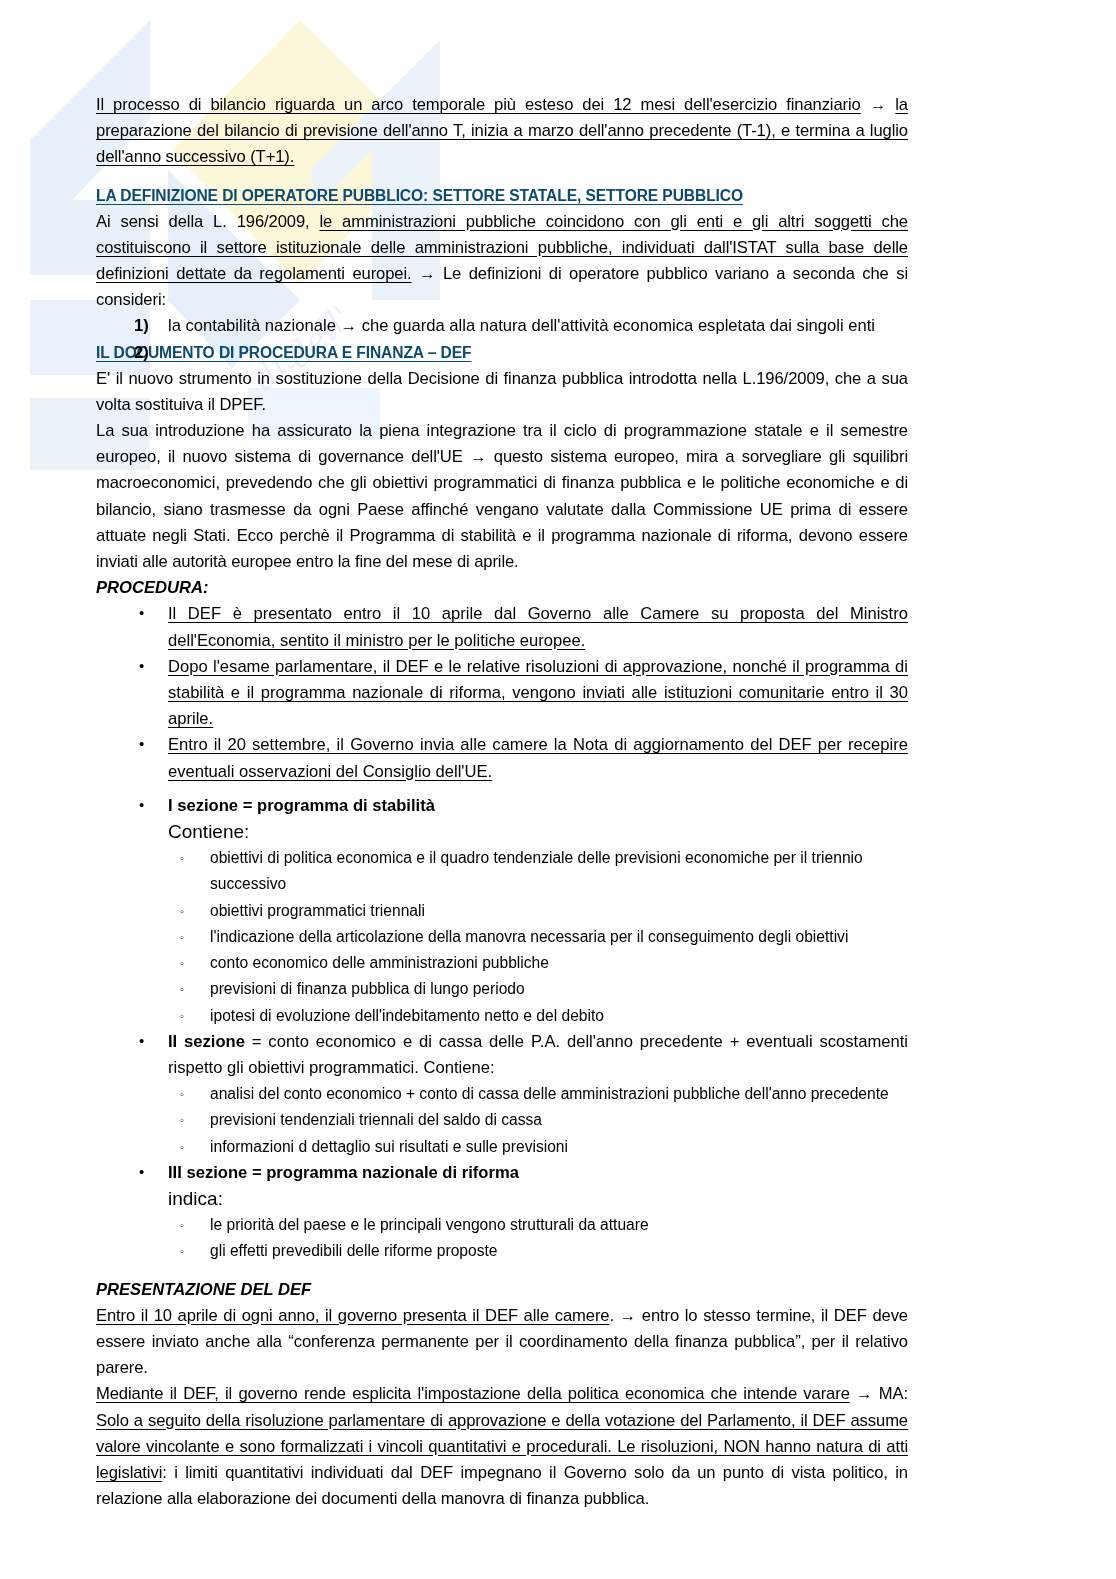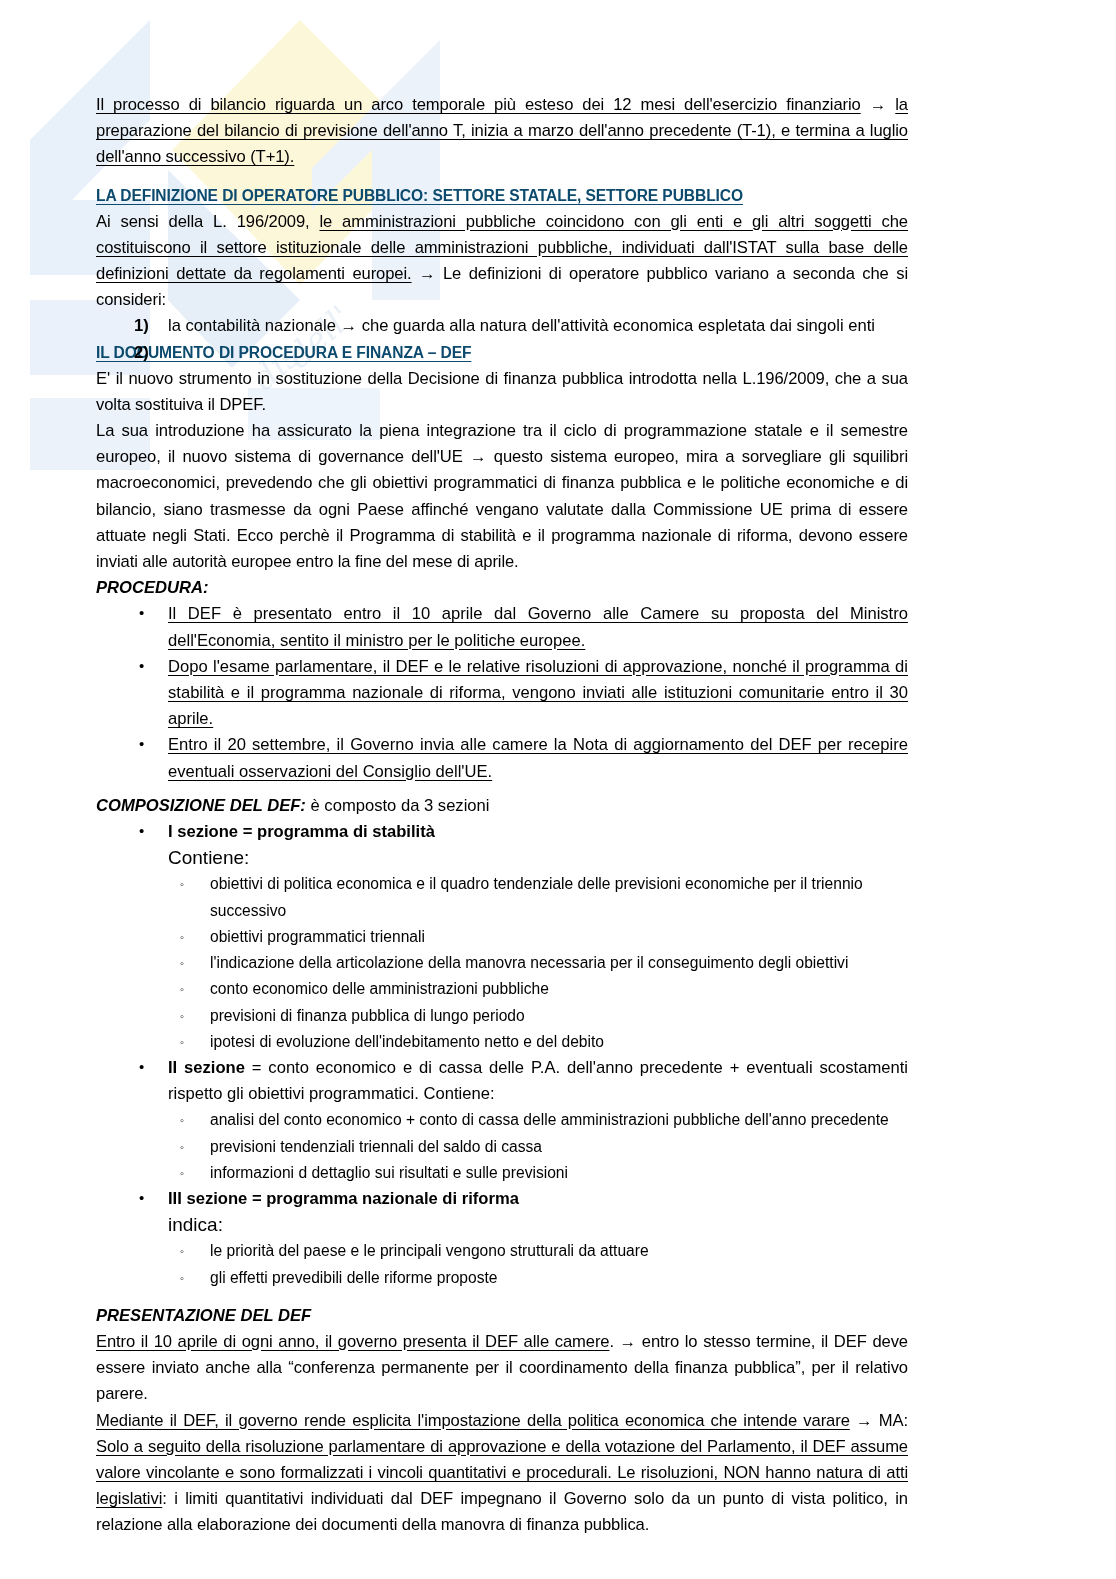--- a/index.html
+++ b/index.html
@@ -205,21 +205,20 @@
       <span class="u">Dopo l'esame parlamentare, il DEF e le relative risoluzioni di approvazione, nonché il programma di stabilità e il programma nazionale di riforma, vengono inviati alle istituzioni comunitarie entro il 30 aprile.</span>
     </li>
     <li>
       <span class="bul">•</span>
       <span class="u">Entro il 20 settembre, il Governo invia alle camere la Nota di aggiornamento del DEF per recepire eventuali osservazioni del Consiglio dell'UE.</span>
     </li>
   </ul>
 
   <div class="gap-sm"></div>
 
-  <p class="label-ital"><span>COMPOSIZIONE DEL DEF:</span> <span class="normal">è composto da 3 sezioni</span></p>
 
   <ul class="bullets">
     <li>
       <span class="bul">•</span>
       <span class="bold-u">I sezione = programma di stabilità</span>
       <div class="sub-intro">Contiene:</div>
       <ul class="subbullets">
         <li><span class="cbul">◦</span><span>obiettivi di politica economica e il quadro tendenziale delle previsioni economiche per il triennio successivo</span></li>
         <li><span class="cbul">◦</span><span>obiettivi programmatici triennali</span></li>
         <li><span class="cbul">◦</span><span>l'indicazione della articolazione della manovra necessaria per il conseguimento degli obiettivi</span></li>

